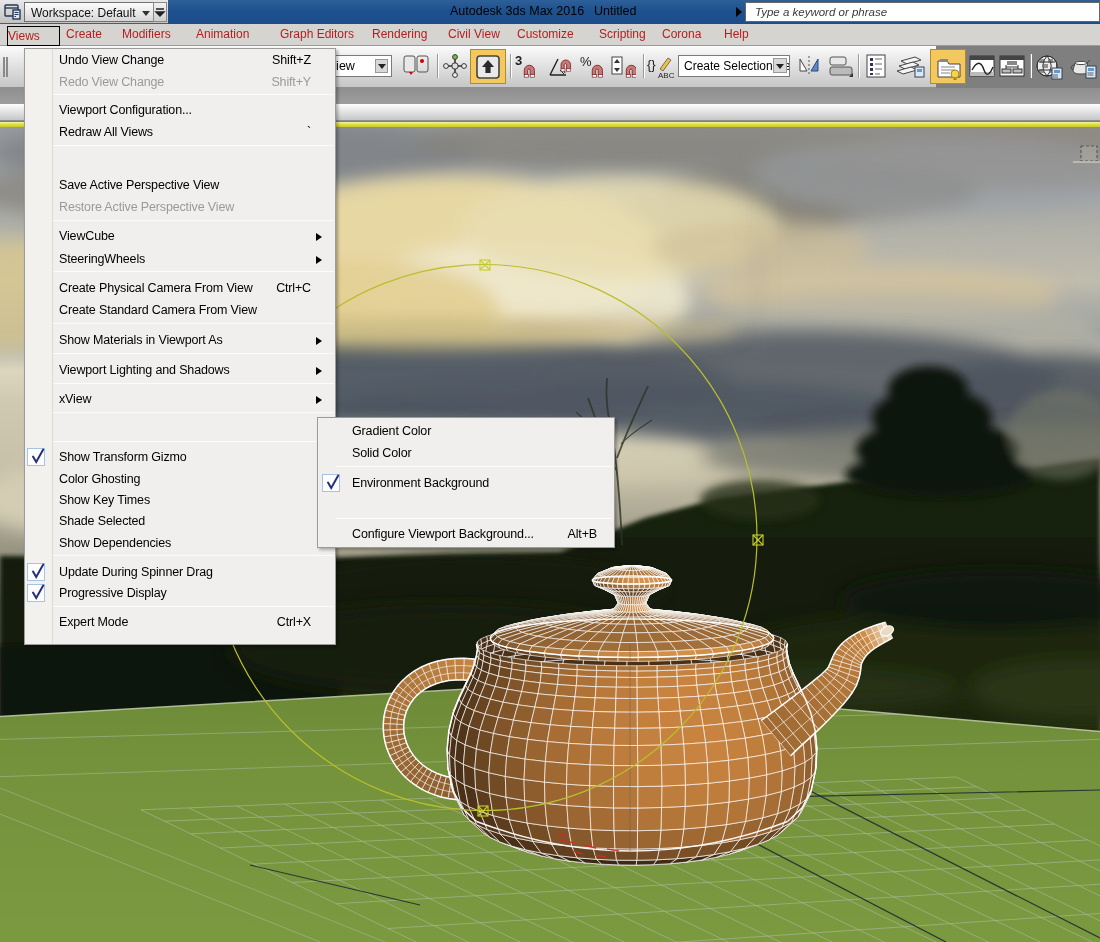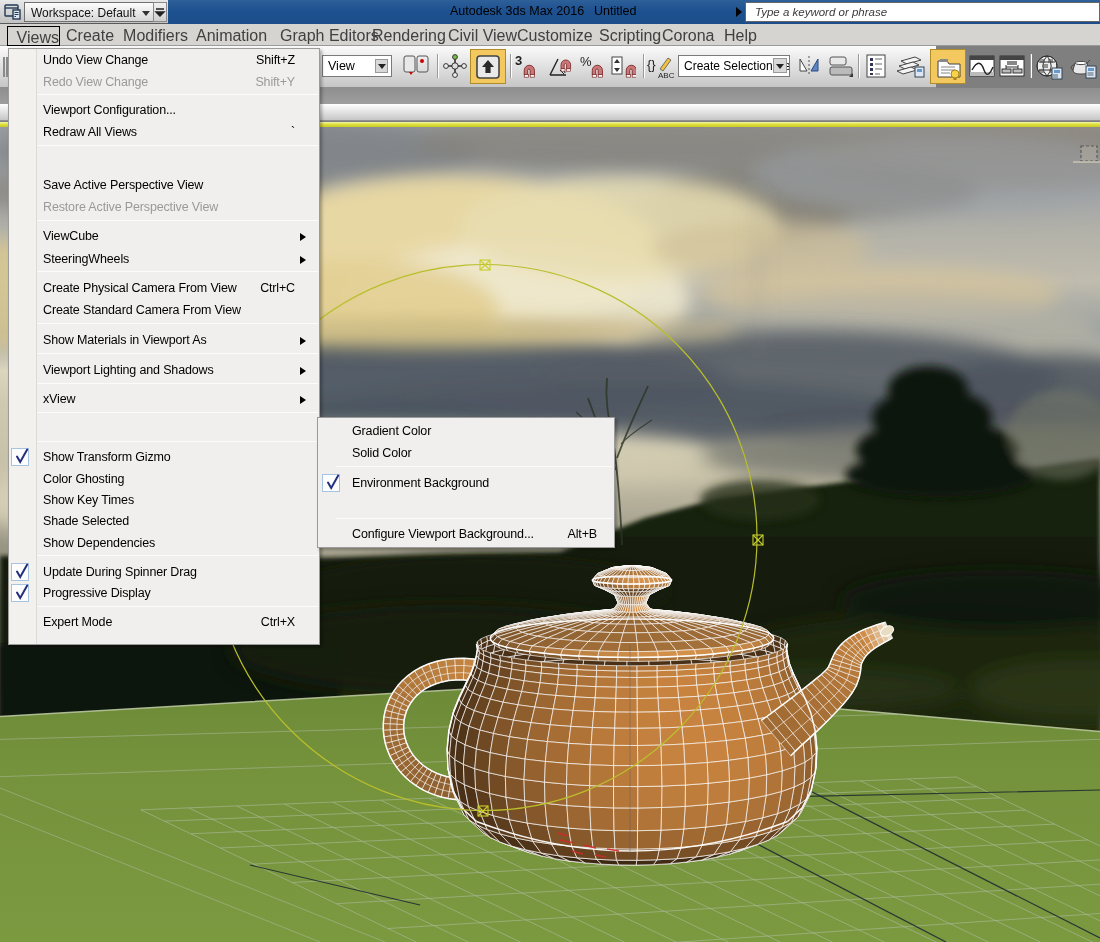--- a/index.html
+++ b/index.html
@@ -6,28 +6,28 @@
 #titlebar{position:absolute;left:0;top:0;width:1100px;height:24px;background:linear-gradient(#2d5f98,#1e5190 45%,#1c4d8a)}
 #tbleft{position:absolute;left:0;top:0;width:168px;height:24px;background:linear-gradient(#e8e8e8,#c2c2c2);border-bottom:1px solid #5a5a5a}
 #wscombo{position:absolute;left:24px;top:2px;width:133px;height:20px;background:linear-gradient(#fdfdfd,#d6d6d6);border:1px solid #707070;font-size:12px;color:#111;padding:3px 0 0 6px;white-space:nowrap;overflow:hidden}
 #wscombo:after{content:"";position:absolute;right:6px;top:8px;border:4px solid transparent;border-top:5px solid #333}
 #wsbtn{position:absolute;left:153px;top:2px;width:14px;height:20px;background:linear-gradient(#f2f2f2,#cfcfcf);border:1px solid #8a8a8a}
 #title{position:absolute;left:450px;top:4px;font-size:12.5px;color:#000}
 #title2{position:absolute;left:594px;top:4px;font-size:12.5px;color:#000}
 #searchwrap{position:absolute;left:745px;top:2px;width:355px;height:20px;background:#fff;border:1px solid #666}
 #searchtxt{position:absolute;left:9px;top:3px;font-style:italic;font-size:11.5px;color:#3a3a3a}
 #menubar{position:absolute;left:0;top:24px;width:1100px;height:22px;background:#d6d4d0;border-bottom:1px solid #9a9a9a}
-.mi{position:absolute;top:0;height:21px;font-size:16px;color:#404040;padding-top:3px;text-align:right;white-space:nowrap}
+.mi{position:absolute;top:0;height:21px;font-size:12px;color:#b91c1c;padding-top:3px;text-align:left;white-space:nowrap}
 #toolbar{position:absolute;left:0;top:46px;width:936px;height:42px;background:linear-gradient(#fbfbfb,#e3e3e3 45%,#c6c6c6);border-bottom:1px solid #8f8f8f}
 .tsep{position:absolute;top:8px;width:1px;height:24px;background:#999;box-shadow:1px 0 0 #fff}
 #strip1{position:absolute;left:0;top:88px;width:1100px;height:16px;background:linear-gradient(#8f8f8f,#9e9e9e)}
 #strip2{position:absolute;left:0;top:104px;width:1100px;height:17px;background:linear-gradient(#fefefe,#c6c6c6);border-bottom:1px solid #909090}
 #yellowline{position:absolute;left:0;top:122px;width:1100px;height:5px;background:linear-gradient(#f2f4b0,#dfe23c 45%,#c8c92a)}
 #scene{position:absolute;left:0;top:123px;width:1100px;height:819px}
-#menu{position:absolute;left:8px;top:48px;width:312px;height:597px;background:#f0efed;border:1px solid #9b9b9b;box-shadow:2px 2px 3px rgba(0,0,0,0.3);font-size:12.5px;color:#000;letter-spacing:-0.15px}
+#menu{position:absolute;left:24px;top:48px;width:312px;height:597px;background:#f0efed;border:1px solid #9b9b9b;box-shadow:2px 2px 3px rgba(0,0,0,0.3);font-size:12.5px;color:#000;letter-spacing:-0.15px}
 #submenu{position:absolute;left:317px;top:417px;width:298px;height:131px;background:#f0efed;border:1px solid #9b9b9b;box-shadow:2px 2px 3px rgba(0,0,0,0.3);font-size:12.5px;color:#000;letter-spacing:-0.15px}
 .mr{position:absolute;left:1px;width:308px;height:22px}
 #menu .mtxt{left:33px}
 #gutter{position:absolute;left:0;top:0;width:28px;height:595px;background:#f2f1ee;border-right:1px solid #dcdbd7}
 .mtxt{position:absolute;left:24px;top:3px;white-space:nowrap}
 #submenu .chk{left:3px}
 .macc{position:absolute;right:23px;top:3px}
 .gray{color:#9a9a9a}
 .msep{position:absolute;left:28px;width:281px;height:1px;background:#d0cfcc;border-bottom:1px solid #fbfbfa}
 .arrow{position:absolute;right:8px;top:7px;width:0;height:0;border:4px solid transparent;border-left:6px solid #000}

